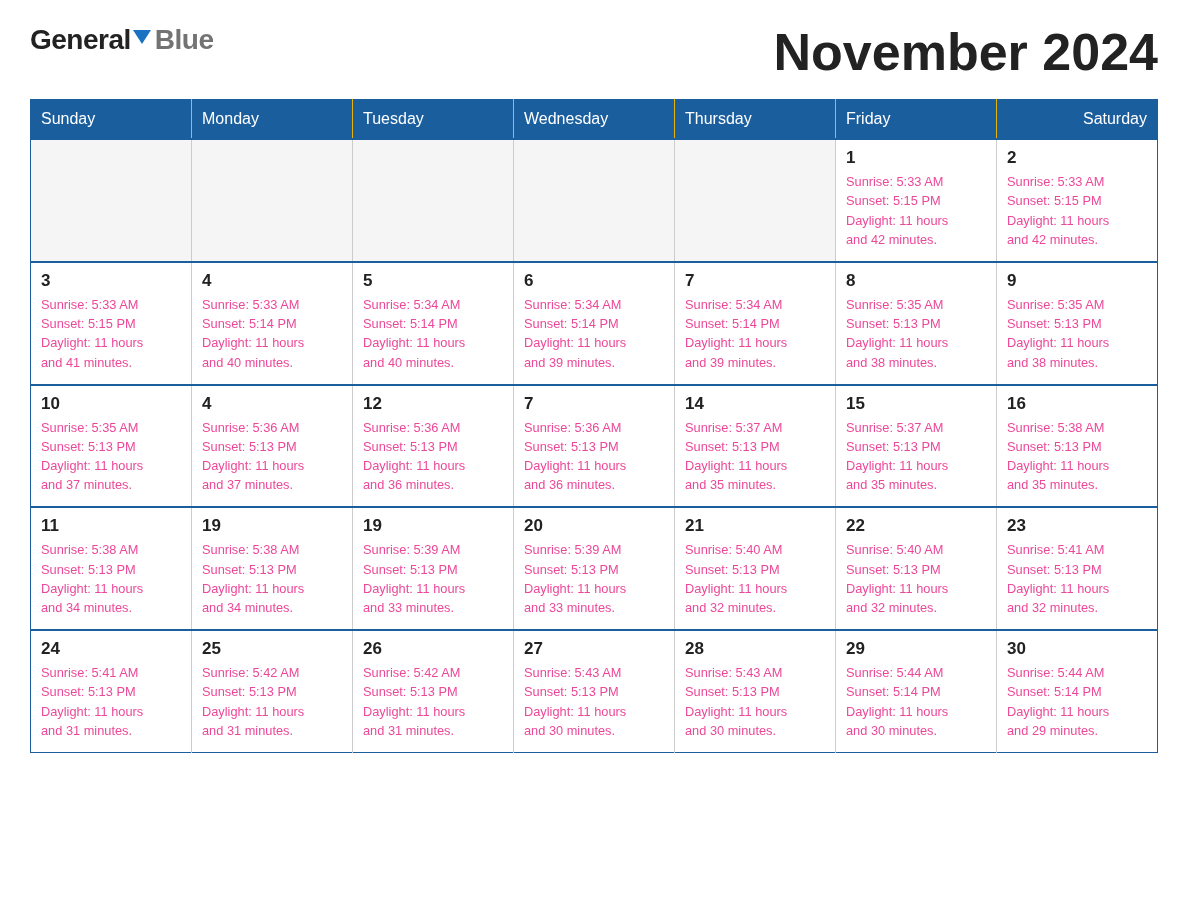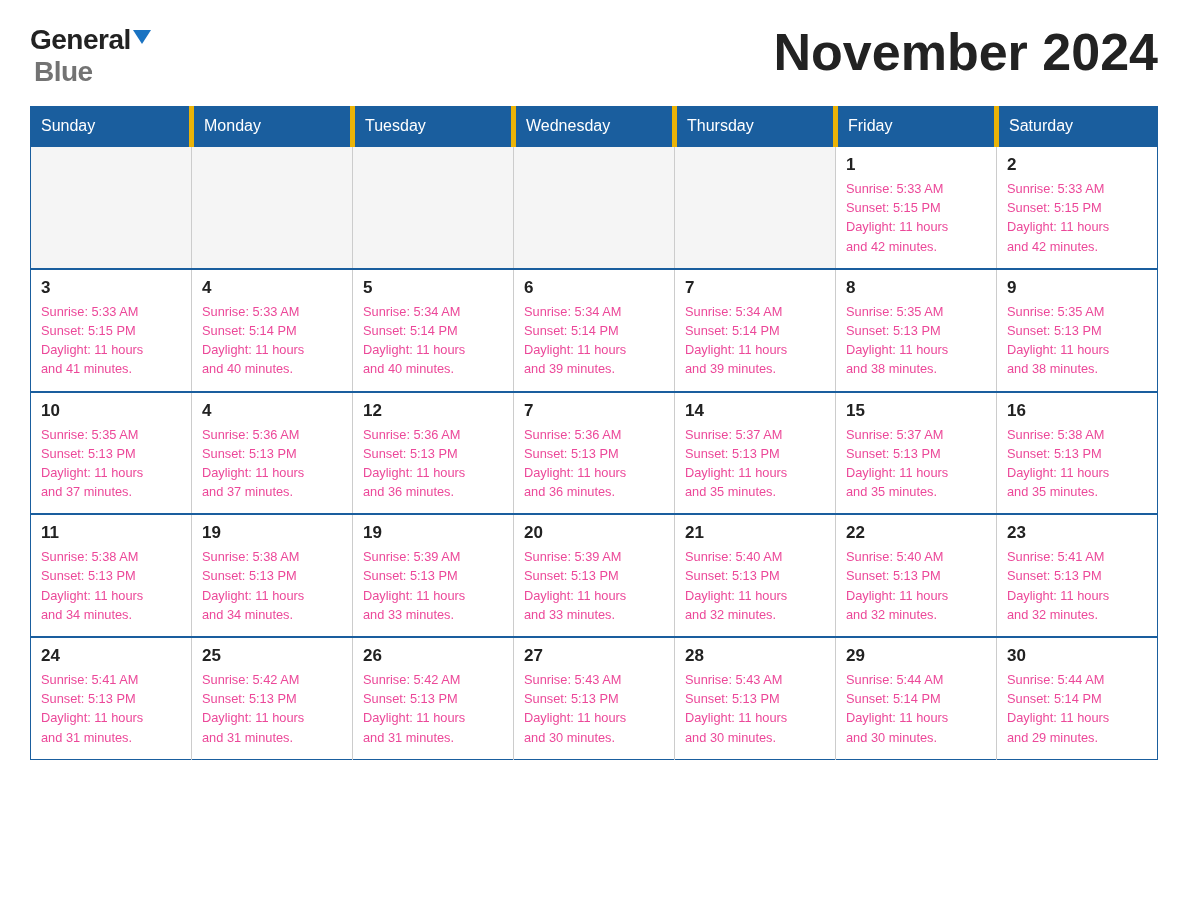--- a/index.html
+++ b/index.html
@@ -47,24 +47,25 @@
       border-collapse: collapse;
       border: 1.5px solid #1a5e9e;
     }
     .calendar thead tr th {
       background: #1a5e9e;
       color: #fff;
       font-size: 16px;
       font-weight: normal;
       padding: 10px 10px;
       text-align: left;
-      border-right: 5px solid #eab308;
+      border-right: 1px solid #eab308;
     }
     .calendar thead tr th:last-child {
       border-right: none;
+      text-align: right;
     }
     .calendar tbody tr {
       border-top: 2px solid #1a5e9e;
     }
     .calendar tbody tr td {
       vertical-align: top;
       padding: 8px 10px 12px 10px;
       border-right: 1px solid #ccc;
       font-size: 13.5px;
       color: #222;
@@ -85,21 +86,21 @@
       margin-bottom: 4px;
       display: block;
     }
     .day-info {
       font-size: 12.8px;
       color: #ec4899;
       line-height: 1.5;
     }
     .logo-block {
       display: flex;
-      flex-direction: column;
+      flex-direction: row;
     }
     .logo-line1 {
       display: flex;
       align-items: center;
     }
   </style>
 </head>
 <body>
 
 <div class="header">

